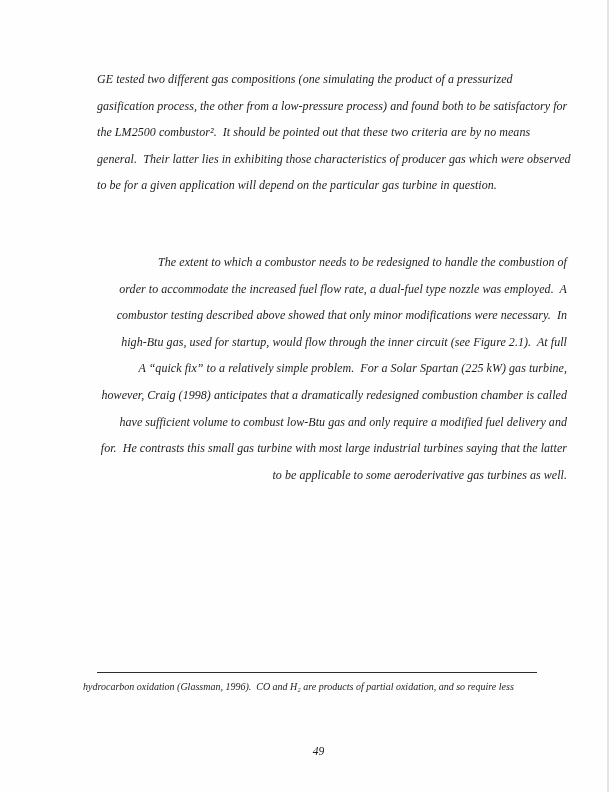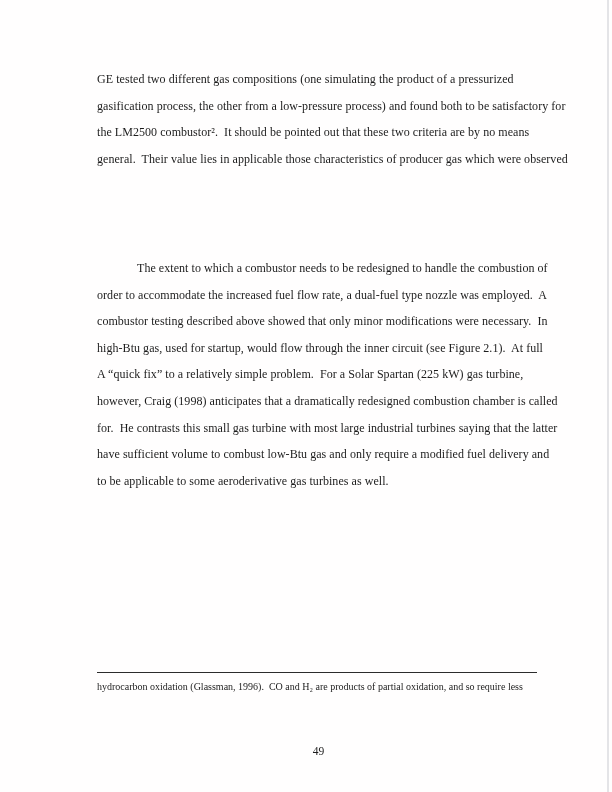--- a/index.html
+++ b/index.html
@@ -8,54 +8,55 @@
     background: #ffffff;
   }
   .page {
     position: relative;
     width: 612px;
     height: 792px;
     background: #fffefe;
     font-family: "Liberation Serif", "DejaVu Serif", serif;
     color: #1c1c1c;
     overflow: hidden;
+    font-style: italic;
   }
   .scan-edge {
     position: absolute;
     top: 0;
     right: 3px;
     width: 2px;
     height: 100%;
     background: #e4e4e7;
   }
   .textblock {
     position: absolute;
     left: 97px;
     width: 470px;
   }
   .para1 { top: 66px; }
-  .para2 { top: 255px; }
+  .para2 { top: 249px; text-align: right; }
   .line {
     white-space: pre;
     font-size: 12px;
     line-height: 26.6px;
     letter-spacing: 0.05px;
   }
   .line.indent { padding-left: 40px; }
   .footnote-rule {
     position: absolute;
     left: 97px;
     top: 672px;
     width: 440px;
     height: 0;
     border-top: 1.6px solid #2c2c2c;
   }
   .footnote {
     position: absolute;
-    left: 97px;
+    left: 83px;
     top: 681px;
     width: 475px;
   }
   .fline {
     white-space: pre;
     font-size: 10px;
     line-height: 12.6px;
   }
   .pagenum {
     position: absolute;
@@ -71,32 +72,33 @@
 <body>
 
 <div class="page">
 
   <div class="scan-edge"></div>
 
   <div class="textblock para1">
     <div class="line">GE tested two different gas compositions (one simulating the product of a pressurized</div>
     <div class="line">gasification process, the other from a low-pressure process) and found both to be satisfactory for</div>
     <div class="line">the LM2500 combustor².  It should be pointed out that these two criteria are by no means</div>
-    <div class="line">general.  Their value lies in applicable those characteristics of producer gas which were observed</div>
+    <div class="line">general.  Their latter lies in exhibiting those characteristics of producer gas which were observed</div>
+    <div class="line">to be for a given application will depend on the particular gas turbine in question.</div>
   </div>
 
   <div class="textblock para2">
     <div class="line indent">The extent to which a combustor needs to be redesigned to handle the combustion of</div>
     <div class="line">order to accommodate the increased fuel flow rate, a dual-fuel type nozzle was employed.  A</div>
     <div class="line">combustor testing described above showed that only minor modifications were necessary.  In</div>
     <div class="line">high-Btu gas, used for startup, would flow through the inner circuit (see Figure 2.1).  At full</div>
     <div class="line">A “quick fix” to a relatively simple problem.  For a Solar Spartan (225 kW) gas turbine,</div>
     <div class="line">however, Craig (1998) anticipates that a dramatically redesigned combustion chamber is called</div>
+    <div class="line">have sufficient volume to combust low-Btu gas and only require a modified fuel delivery and</div>
     <div class="line">for.  He contrasts this small gas turbine with most large industrial turbines saying that the latter</div>
-    <div class="line">have sufficient volume to combust low-Btu gas and only require a modified fuel delivery and</div>
     <div class="line">to be applicable to some aeroderivative gas turbines as well.</div>
   </div>
 
   <div class="footnote-rule"></div>
 
   <div class="footnote">
     <div class="fline">hydrocarbon oxidation (Glassman, 1996).  CO and H₂ are products of partial oxidation, and so require less</div>
   </div>
 
   <div class="pagenum">49</div>

